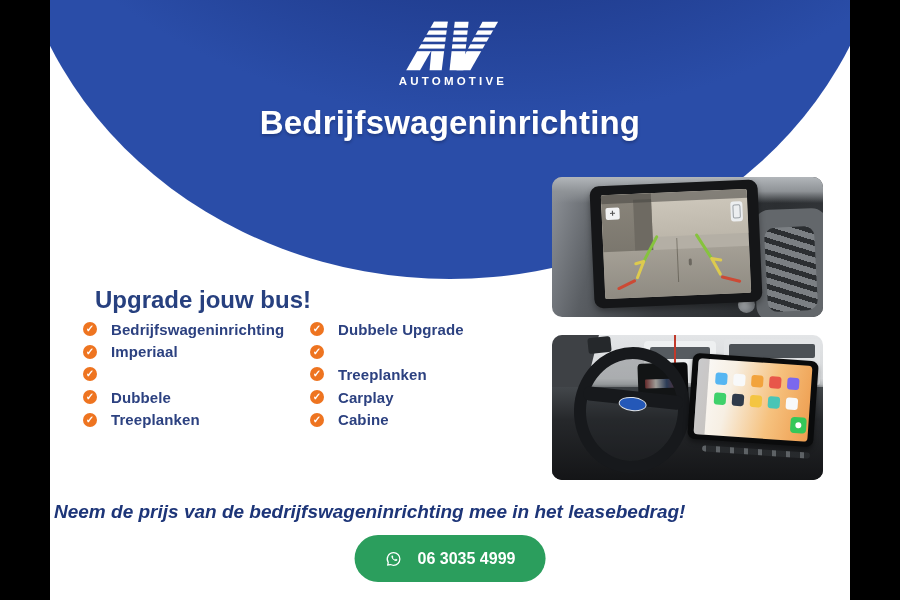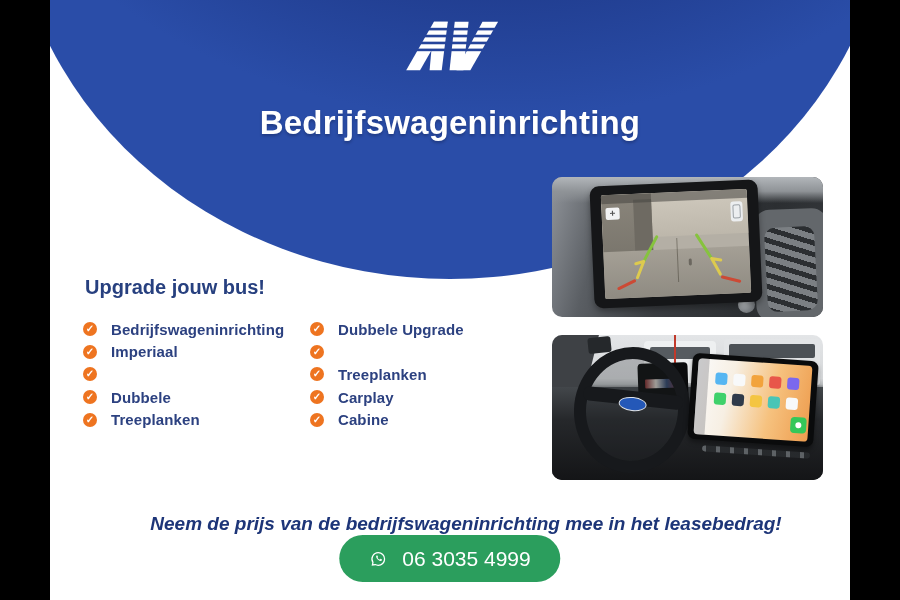--- a/index.html
+++ b/index.html
@@ -13,21 +13,21 @@
 
   
   .logo{position:absolute;left:303px;top:20px;width:200px;text-align:center;}
   .logo svg{display:block;margin:0 auto;}
   .logo-sub{margin-top:3px;color:#fff;font-size:11.5px;font-weight:bold;letter-spacing:3.2px;}
 
   .title{position:absolute;left:0;top:104px;width:100%;margin:0;text-align:center;color:#fff;
          font-size:33px;font-weight:bold;letter-spacing:.2px;text-shadow:0 2px 3px rgba(0,0,20,.25);}
 
   
-  .upgrade-heading{position:absolute;left:35px;top:276px;margin:0;color:#27407f;font-size:20px;font-weight:bold;}
+  .upgrade-heading{position:absolute;left:35px;top:276px;margin:10px;color:#27407f;font-size:24px;font-weight:bold;}
   .feature-col{position:absolute;top:318px;margin:0;padding:0;list-style:none;}
   .col1{left:33px;} .col2{left:260px;}
   .feature-col li{display:flex;align-items:center;gap:14px;height:22.6px;}
   .check{flex:0 0 14px;width:14px;height:14px;border-radius:50%;background:#ee7420;color:#fff;
          font-size:10px;line-height:14px;text-align:center;font-weight:bold;}
   .feature-label{font-size:15px;font-weight:bold;color:#2c4180;white-space:nowrap;letter-spacing:.1px;}
 
   
   .photo{position:absolute;left:502px;width:271px;border-radius:10px;overflow:hidden;}
   .p1{top:177px;height:140px;background:linear-gradient(105deg,#90949a 0%,#5a5e63 20%,#3a3d41 45%,#2b2e31 75%,#35383c 100%);}
@@ -83,25 +83,25 @@
   .ci3{left:54px;top:13px;background:#f2a33c;} .ci4{left:72px;top:13px;background:#e8564a;}
   .ci5{left:90px;top:13px;background:#7b68ee;} .ci6{left:18px;top:33px;background:#3fd16b;}
   .ci7{left:36px;top:33px;background:#2f3a4a;} .ci8{left:54px;top:33px;background:#f4c542;}
   .ci9{left:72px;top:33px;background:#49c5b6;} .ci10{left:90px;top:33px;background:#f8f9fa;}
   .ci-phone{position:absolute;left:96px;top:52px;width:16px;height:16px;border-radius:4px;background:#34c759;}
   .ci-phone:after{content:"";position:absolute;left:5px;top:5px;width:6px;height:6px;border-radius:50%;background:#fff;}
   .p2-btnrow{position:absolute;left:150px;top:114px;width:108px;height:6px;border-radius:3px;opacity:.8;transform:rotate(4deg);
              background:repeating-linear-gradient(90deg,#6e7377 0 4px,#2a2d30 4px 14px);}
 
   
-  .note{position:absolute;left:0;top:497px;width:100%;margin:16px;text-align:center;color:#1d3578;
+  .note{position:absolute;left:0;top:497px;width:100%;margin:4px;color:#1d3578;
         font-size:19px;font-weight:bold;font-style:italic;}
   .phone-btn{position:absolute;left:50%;top:535px;transform:translateX(-50%);height:47px;padding:0 30px;
              background:#2b9e5d;border-radius:26px;display:flex;align-items:center;gap:15px;cursor:pointer;
-             color:#fff;font-size:21px;font-weight:normal;white-space:nowrap;}
+             color:#fff;font-size:16px;font-weight:bold;white-space:nowrap;}
   .wa-icon{display:block;}
 </style>
 </head>
 <body>
 
 <div class="canvas">
   <div class="content">
 
     <div class="blob"></div>
 
@@ -116,20 +116,21 @@
             <rect x="0" y="33" width="120" height="3" fill="#000"></rect>
           </mask>
         </defs>
         <g fill="#ffffff" mask="url(#stripes)">
           <polygon points="6,58 38,2 54,2 22,58"></polygon>
           <polygon points="38,2 54,2 47,58 33,58"></polygon>
           <polygon points="62,2 78,2 72,58 56,58"></polygon>
           <polygon points="94,2 112,2 80,58 64,58"></polygon>
         </g>
       </svg>
+      <div class="logo-sub">AUTOMOTIVE</div>
     </div>
 
     <h1 class="title">Bedrijfswageninrichting</h1>
 
     <div class="photo p1">
       <div class="p1-top"></div>
       <div class="p1-console"></div>
       <div class="p1-vent"></div>
       <div class="p1-knob"></div>
       <div class="p1-tablet">

